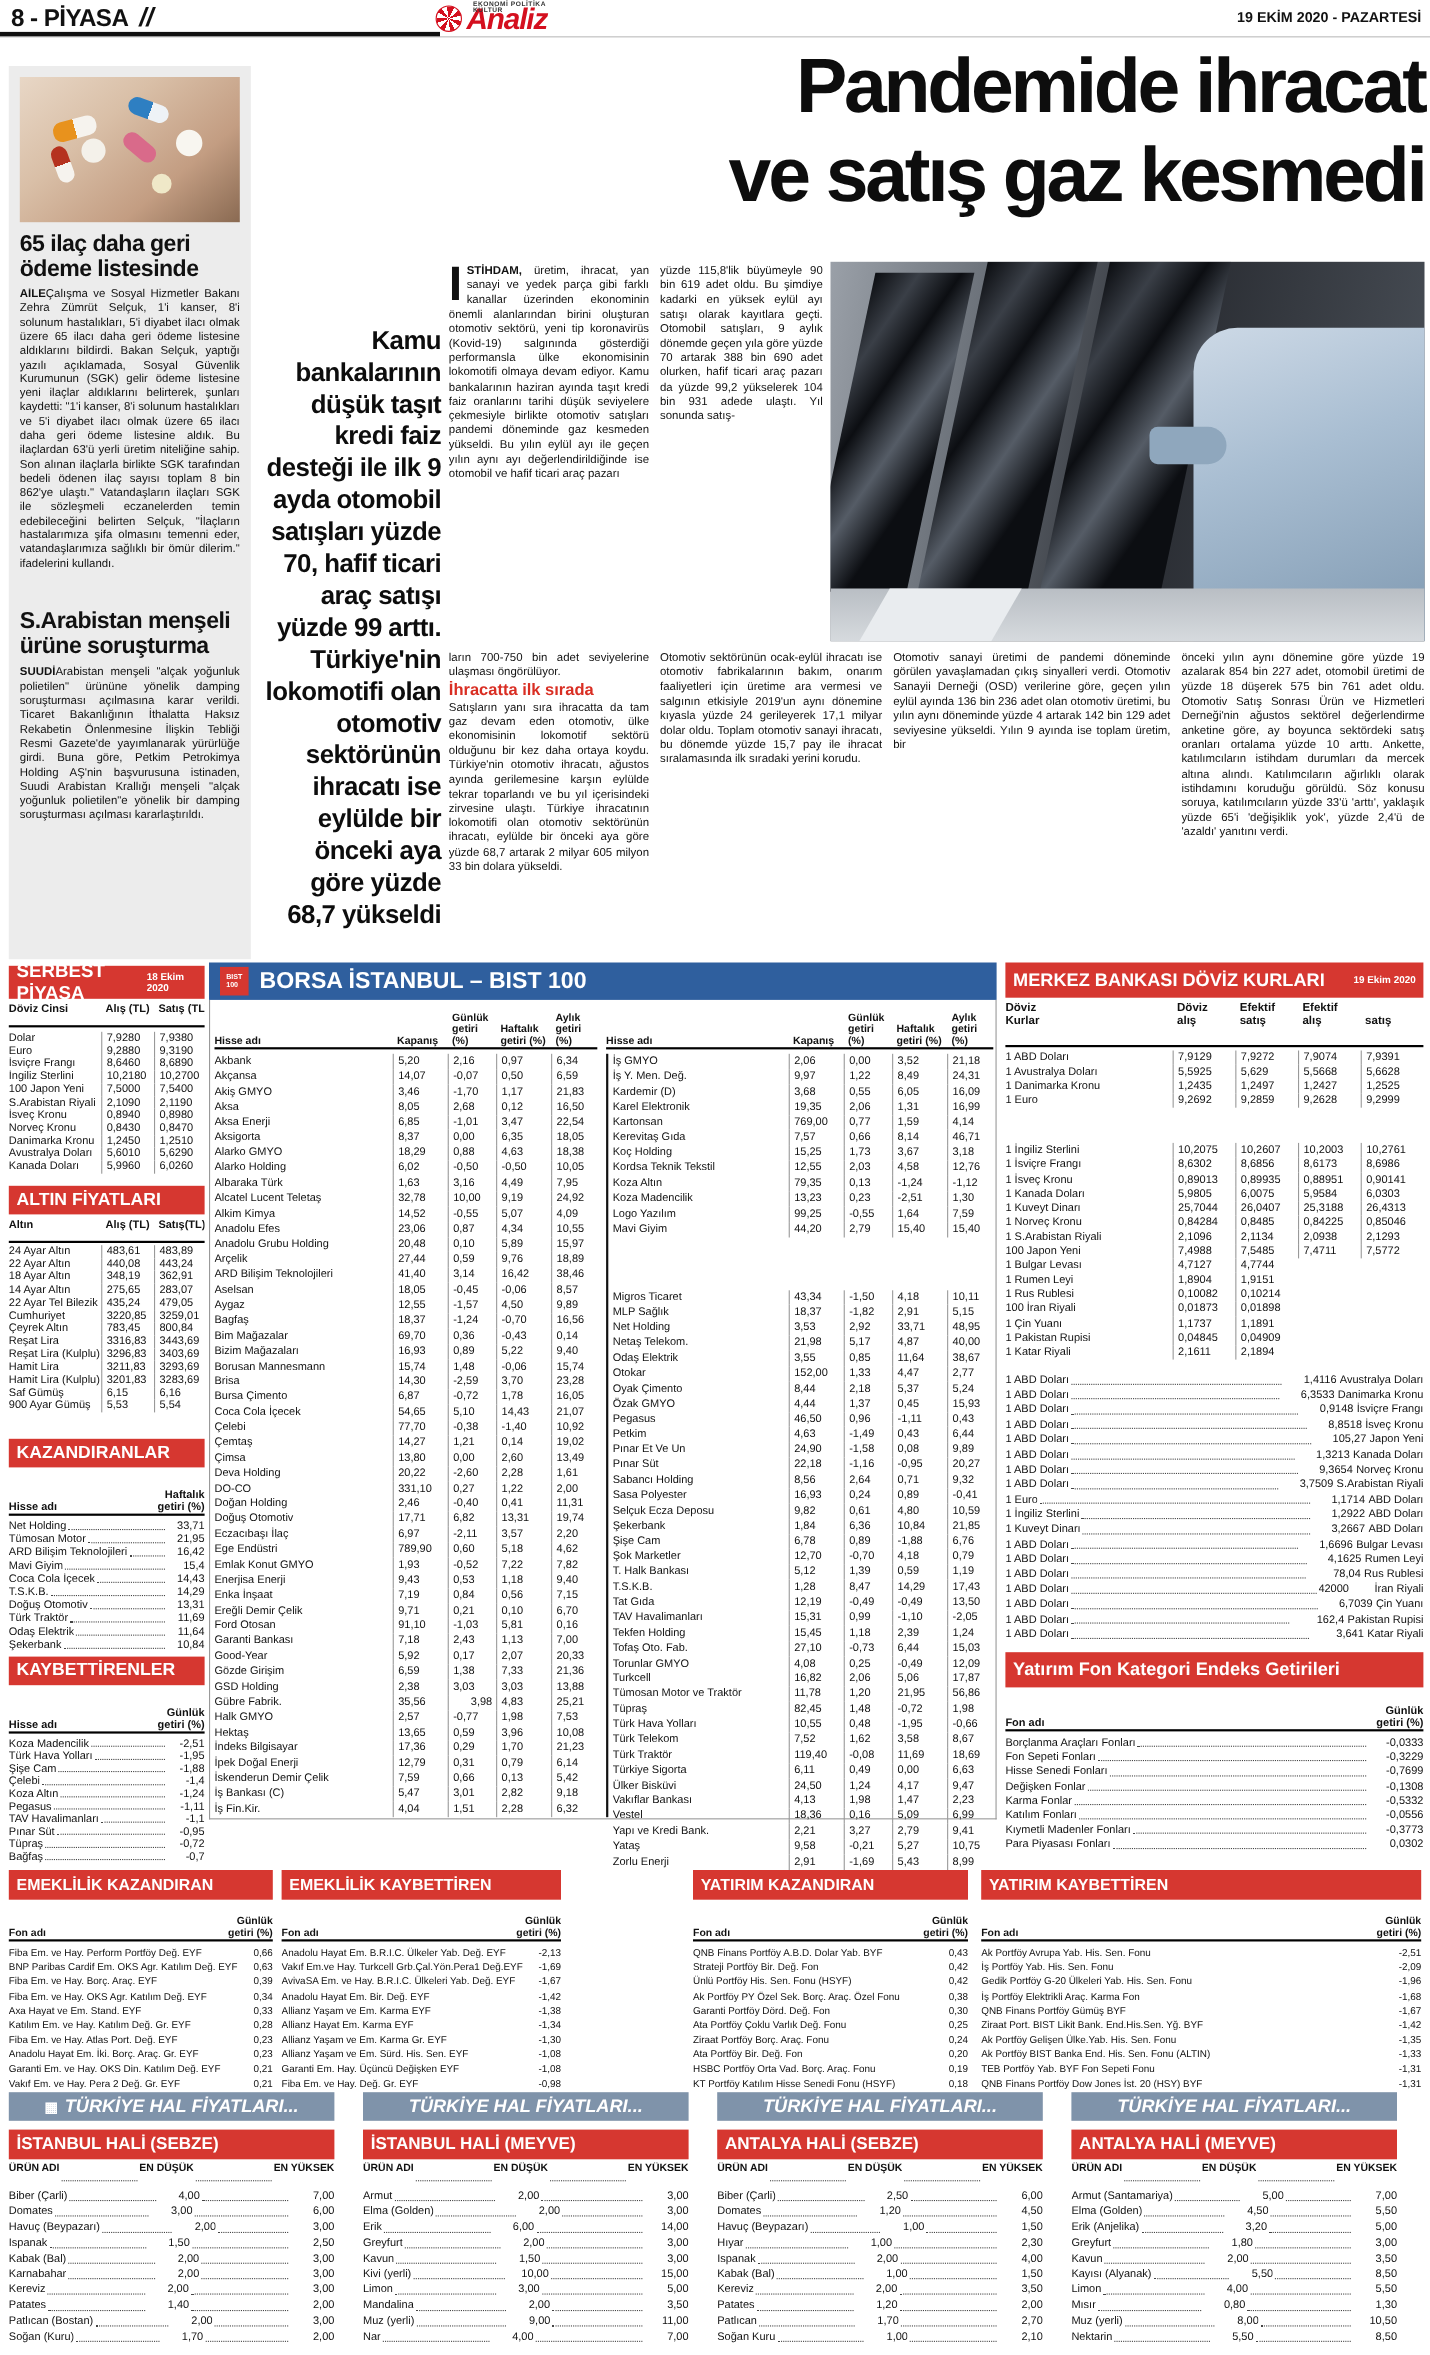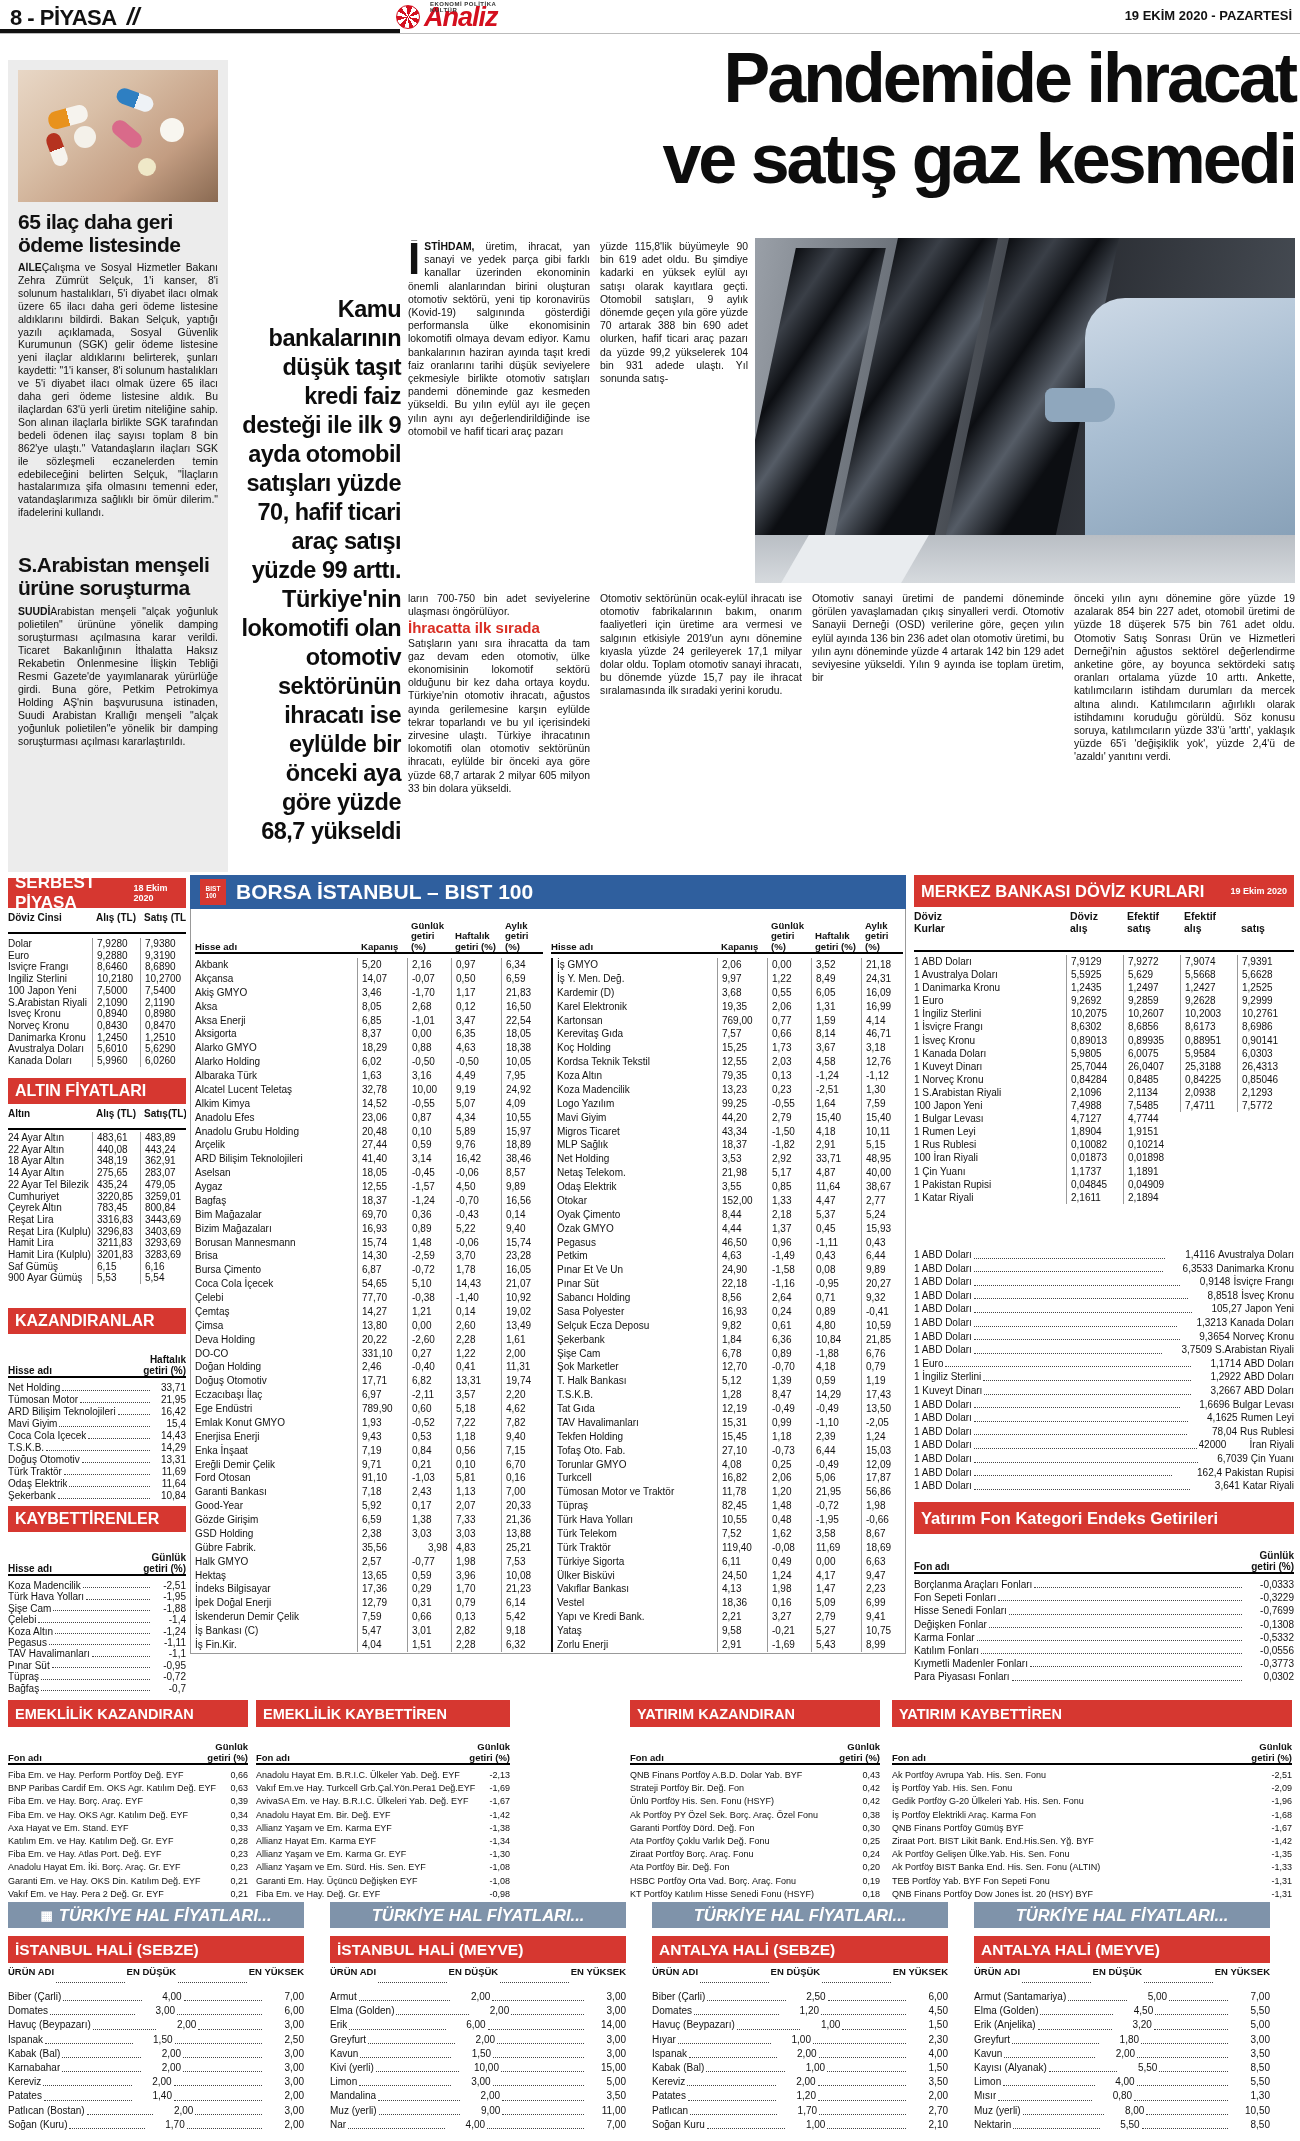--- a/index.html
+++ b/index.html
@@ -899,21 +899,21 @@
         <div class="tr">
           <span class="td fill">Mavi Giyim</span>
           <span class="td num" style="width: 50px;">44,20</span>
           <span class="td num" style="width: 44px;">2,79</span>
           <span class="td num" style="width: 50px;">15,40</span>
           <span class="td num" style="width: 42px;">15,40</span>
         </div>
         <div class="tr">
           <span class="td fill">Migros Ticaret</span>
           <span class="td num" style="width: 50px;">43,34</span>
-          <span class="td num" style="width: 44px;">-1,50</span>
+          <span class="td num" style="width: 44px; margin-top: 48px;">-1,50</span>
           <span class="td num" style="width: 50px;">4,18</span>
           <span class="td num" style="width: 42px;">10,11</span>
         </div>
         <div class="tr">
           <span class="td fill">MLP Sağlık</span>
           <span class="td num" style="width: 50px;">18,37</span>
           <span class="td num" style="width: 44px;">-1,82</span>
           <span class="td num" style="width: 50px;">2,91</span>
           <span class="td num" style="width: 42px;">5,15</span>
         </div>
@@ -1212,21 +1212,21 @@
       </div>
       <div class="tr">
         <span class="td fill">1 Euro</span>
         <span class="td num" style="width: 57px;">9,2692</span>
         <span class="td num" style="width: 57px;">9,2859</span>
         <span class="td num" style="width: 57px;">9,2628</span>
         <span class="td num" style="width: 57px;">9,2999</span>
       </div>
       <div class="tr">
         <span class="td fill">1 İngiliz Sterlini</span>
-        <span class="td num" style="width: 57px;">10,2075</span>
+        <span class="td num" style="width: 57px; margin-top: 32px;">10,2075</span>
         <span class="td num" style="width: 57px;">10,2607</span>
         <span class="td num" style="width: 57px;">10,2003</span>
         <span class="td num" style="width: 57px;">10,2761</span>
       </div>
       <div class="tr">
         <span class="td fill">1 İsviçre Frangı</span>
         <span class="td num" style="width: 57px;">8,6302</span>
         <span class="td num" style="width: 57px;">8,6856</span>
         <span class="td num" style="width: 57px;">8,6173</span>
         <span class="td num" style="width: 57px;">8,6986</span>

